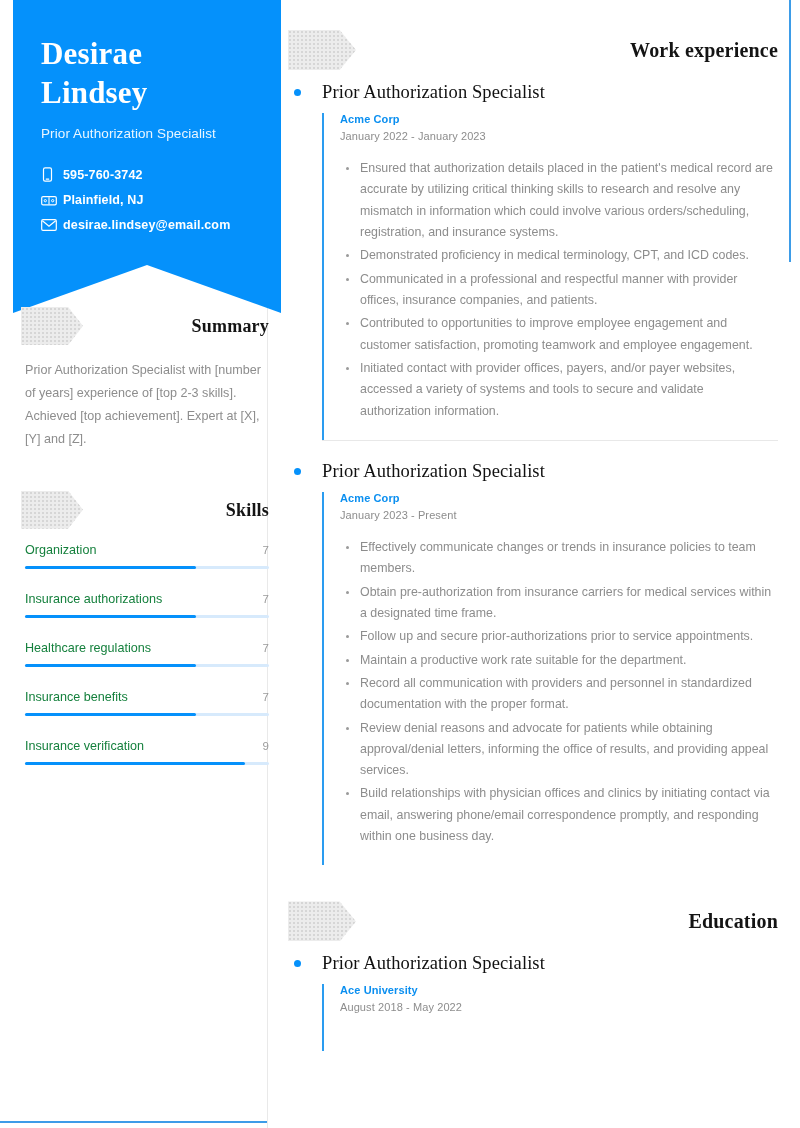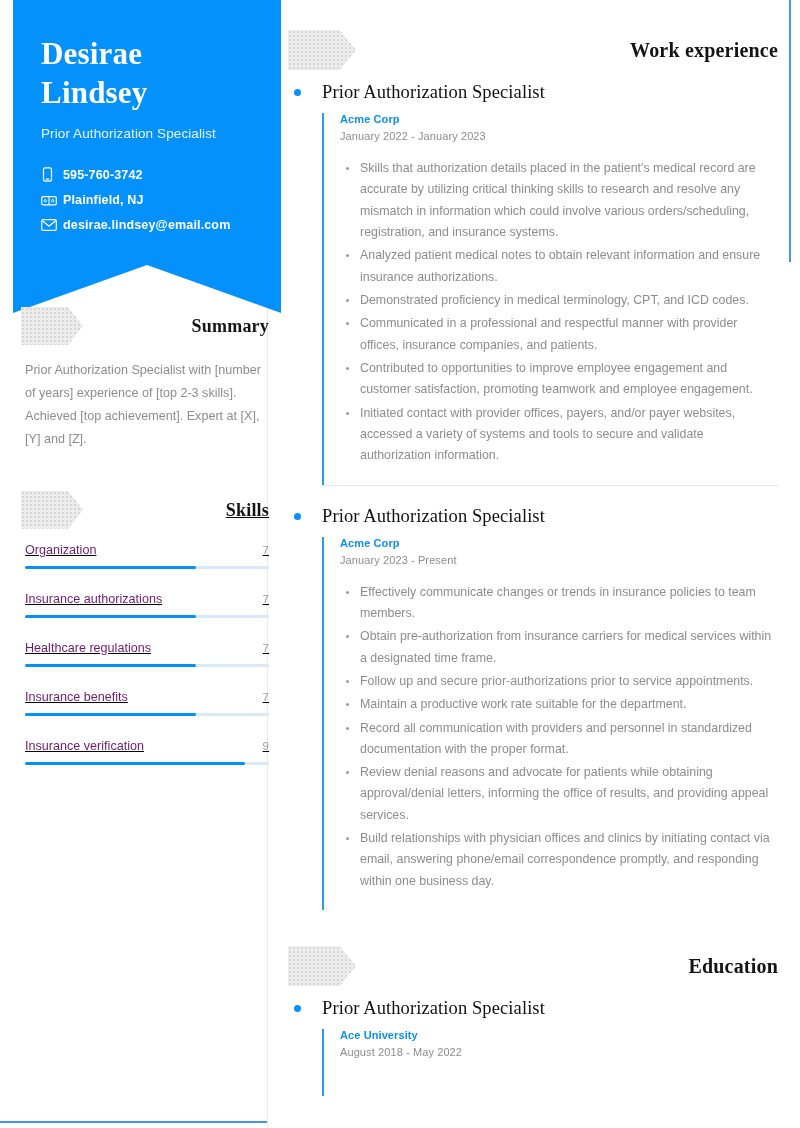--- a/index.html
+++ b/index.html
@@ -120,30 +120,30 @@
     padding-left: 22px;
     letter-spacing: .2px;
   }
   .summary-text {
     color: #8d8d8d;
     font-size: 12.6px;
     line-height: 1.82;
     margin-bottom: 40px;
   }
   .summary-block { margin-top: 42px; }
-  .skills-block { margin-top: 6px; text-decoration: underline; }
+  .skills-block { margin-top: 6px; }
 
   .skill { margin-bottom: 23px; }
   .skill-row {
     display: flex;
     align-items: baseline;
     justify-content: space-between;
     margin-bottom: 9px;
   }
-  .skill-name { font-size: 12.6px; color: #701a75; }
+  .skill-name { font-size: 12.6px; color: #15803d; }
   .skill-score { font-size: 11.5px; color: #9a9a9a; }
   .skill-track {
     position: relative;
     height: 3px;
     width: 100%;
     background: #d7eafc;
     border-radius: 2px;
   }
   .skill-fill {
     position: absolute;
@@ -377,22 +377,21 @@
       <div id="work-entries">
           <div class="entry">
             <div class="entry-head">
               <span class="bullet-dot"></span>
               <span class="entry-title">Prior Authorization Specialist</span>
             </div>
             <div class="entry-body">
               <div class="org">Acme Corp</div>
               <div class="dates">January 2022 - January 2023</div>
               <ul class="duties">
-                <li>Skills that authorization details placed in the patient's medical record are accurate by utilizing critical thinking skills to research and resolve any mismatch in information which could involve various orders/scheduling, registration, and insurance systems.</li>
-                <li>Analyzed patient medical notes to obtain relevant information and ensure insurance authorizations.</li>
+                <li>Ensured that authorization details placed in the patient's medical record are accurate by utilizing critical thinking skills to research and resolve any mismatch in information which could involve various orders/scheduling, registration, and insurance systems.</li>
                 <li>Demonstrated proficiency in medical terminology, CPT, and ICD codes.</li>
                 <li>Communicated in a professional and respectful manner with provider offices, insurance companies, and patients.</li>
                 <li>Contributed to opportunities to improve employee engagement and customer satisfaction, promoting teamwork and employee engagement.</li>
                 <li>Initiated contact with provider offices, payers, and/or payer websites, accessed a variety of systems and tools to secure and validate authorization information.</li>
               </ul>
             </div>
           </div>
           <div class="entry-divider"></div>
           <div class="entry">
             <div class="entry-head">

